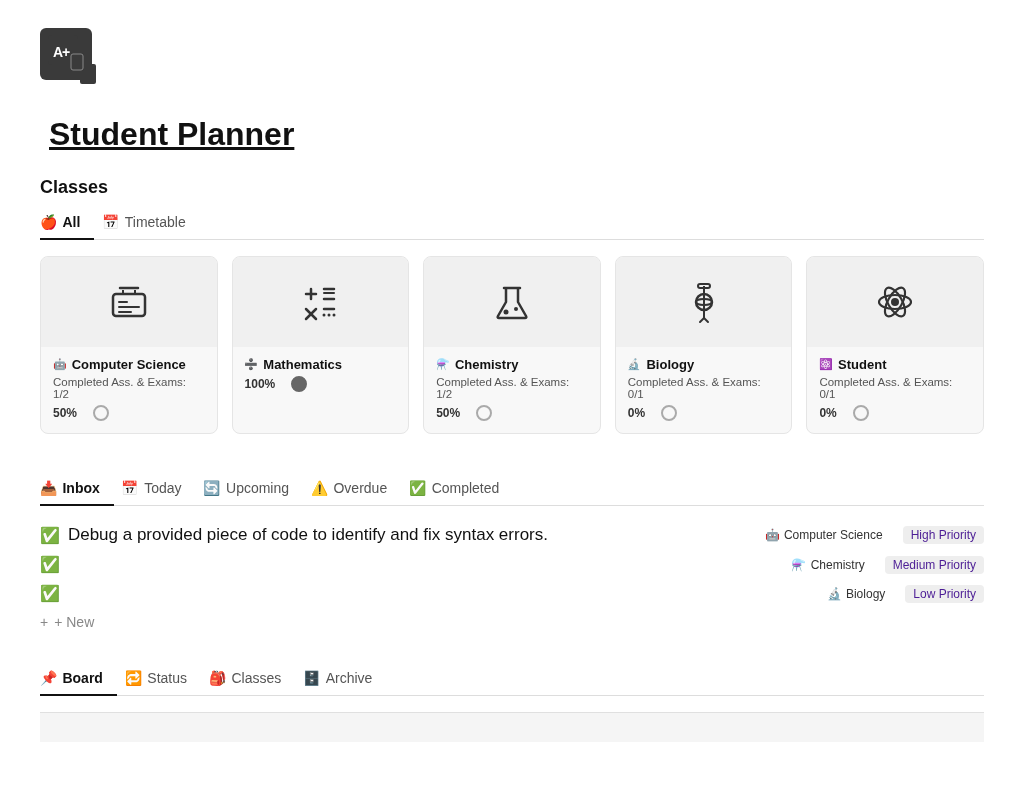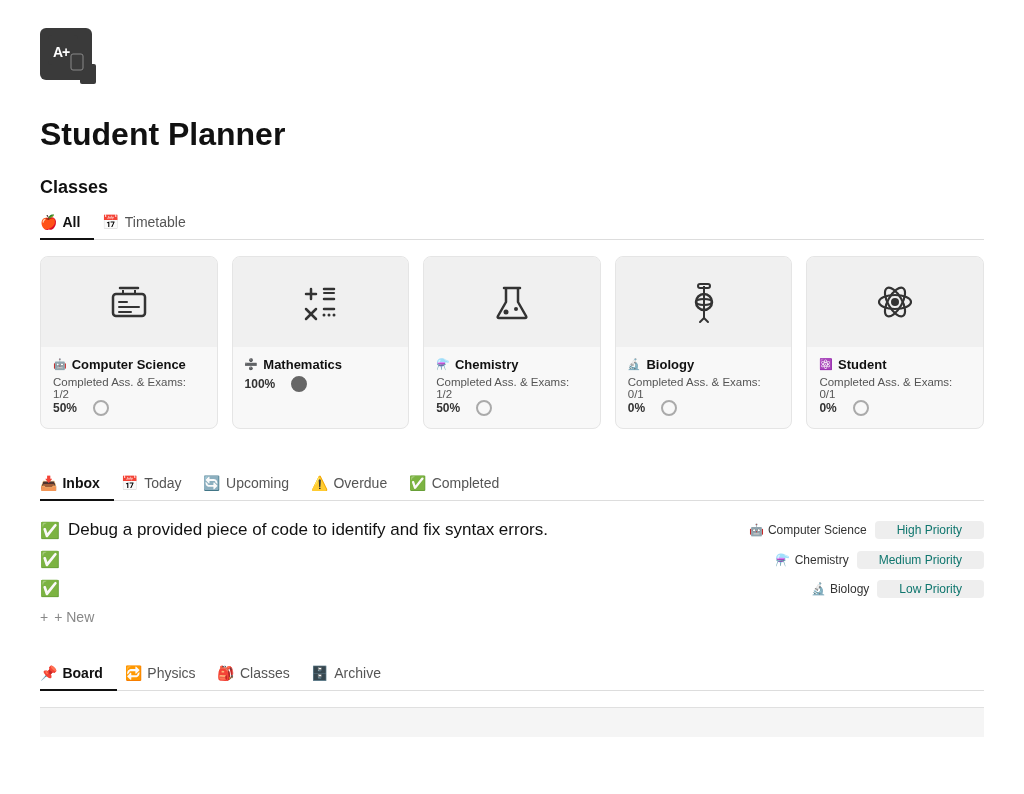--- a/index.html
+++ b/index.html
@@ -41,22 +41,23 @@
       z-index: 1;
       position: relative;
       font-size: 15px;
       font-weight: 900;
       letter-spacing: -1px;
     }
 
     h1.page-title {
       font-size: 32px;
       font-weight: 800;
-      margin: 20px 0 24px 0;
+      margin: 20px 0 24px 9px;
       color: #111;
+      text-decoration: underline;
     }
 
     .section-title {
       font-size: 18px;
       font-weight: 700;
       margin-bottom: 10px;
     }
 
     
     .tabs {
@@ -116,20 +117,21 @@
       font-size: 13px;
       font-weight: 600;
       display: flex;
       align-items: center;
       gap: 5px;
       margin-bottom: 4px;
     }
     .class-card-completed {
       font-size: 11.5px;
       color: #555;
+      margin-bottom: 5px;
     }
     .class-card-progress {
       display: flex;
       align-items: center;
       gap: 16px;
       font-size: 12px;
       color: #333;
       font-weight: 600;
     }
     .circle-progress {
@@ -174,26 +176,27 @@
       font-size: 12px;
     }
     .todo-subject {
       display: flex;
       align-items: center;
       gap: 4px;
       color: #333;
       font-weight: 500;
     }
     .priority-badge {
-      padding: 2px 22px;
+      padding: 2px 8px;
       border-radius: 4px;
       background: #eee;
       font-size: 12px;
-      color: #0f766e;
+      color: #4c1d95;
       font-weight: 500;
+      margin-left: 12px;
     }
     .new-item {
       display: flex;
       align-items: center;
       gap: 6px;
       font-size: 14px;
       color: #888;
       padding: 6px 0;
       cursor: pointer;
     }
@@ -439,21 +442,21 @@
 
 <div class="assignments-section">
 
   <div class="tabs">
     <div class="tab active">
       <span>📌</span>
       <span>Board</span>
     </div>
     <div class="tab">
       <span>🔁</span>
-      <span>Physics</span>
+      <span>Status</span>
     </div>
     <div class="tab">
       <span>🎒</span>
       <span>Classes</span>
     </div>
     <div class="tab">
       <span>🗄️</span>
       <span>Archive</span>
     </div>
   </div>

